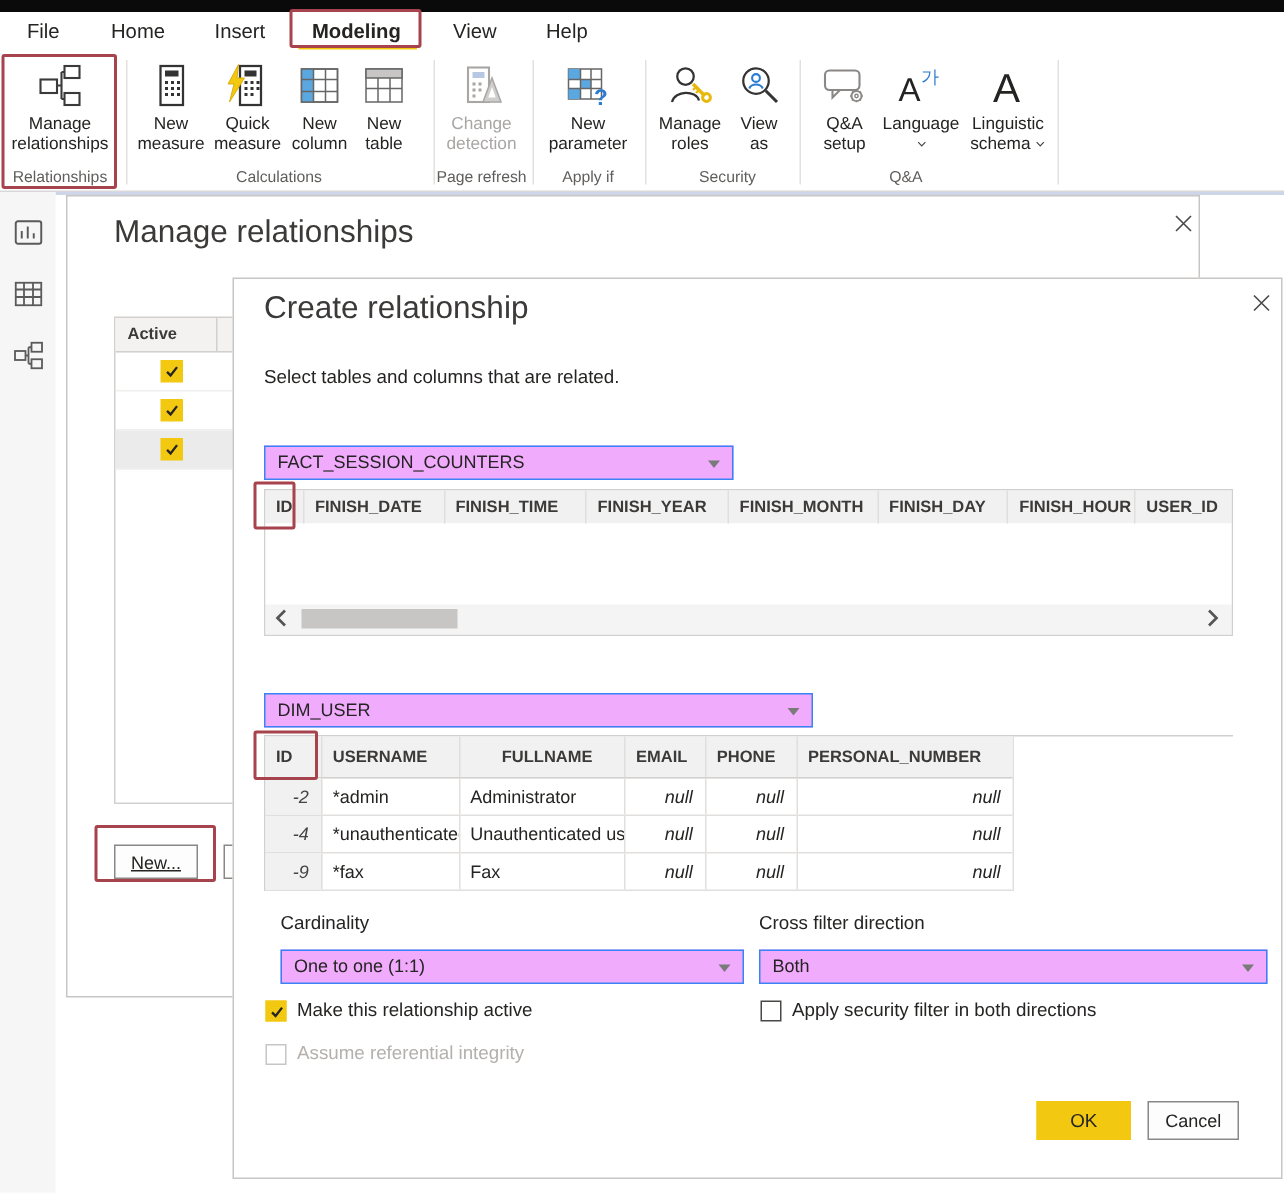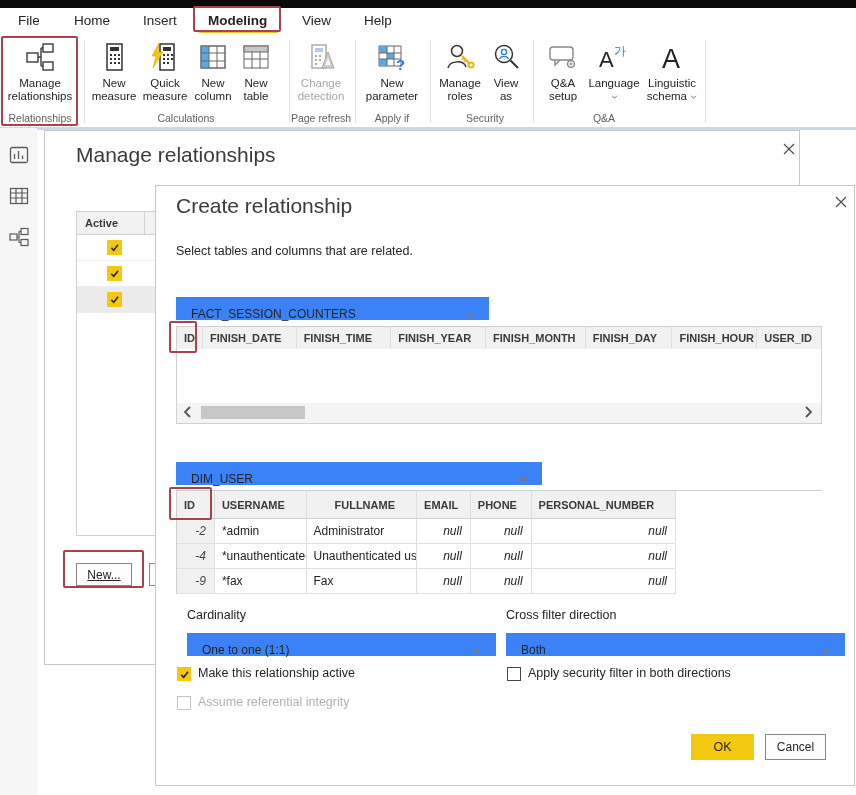--- a/index.html
+++ b/index.html
@@ -37,21 +37,21 @@
   #mr-head { height:23px; background:#f3f2f1; border-bottom:1px solid #d2d0ce; display:flex; }
   #mr-head .h1 { width:68px; border-right:1px solid #d2d0ce; font-size:11px; font-weight:bold; color:#3b3a39; line-height:23px; padding-left:8px; }
   .mr-row { height:26px; display:flex; align-items:center; border-bottom:1px solid #f0efee; }
   .mr-row.selected { background:#ebebeb; }
   .mr-cb { margin-left:30px; width:15px; height:15px; background:#F2C811; display:flex; align-items:center; justify-content:center; }
   .btn { position:absolute; background:#fdfdfd; border:1px solid #8a8886; font-size:12px; color:#252423; text-align:center; cursor:pointer; }
 
   
   #create-dlg { left:155px; top:185px; width:700px; height:601px; z-index:3; }
   .subtitle { position:absolute; font-size:12.5px; color:#252423; }
-  .dd { position:absolute; height:23px; border:7px solid #3b82f6; background:#3b82f6; font-size:12px;
+  .dd { position:absolute; height:23px; border:1px solid #3b82f6; background:#f0abfc; font-size:12px;
         color:#252423; line-height:21px; padding-left:8px; cursor:pointer; }
   .dd .arr { position:absolute; right:8px; top:9px; width:0; height:0;
         border-left:4px solid transparent; border-right:4px solid transparent; border-top:5px solid #7a7a7a; }
 
   .ptable { position:absolute; background:#fff; }
   .ptable .hd { display:flex; background:#f1f1f1; }
   .hcell { font-size:11px; font-weight:bold; color:#3b3a39; padding-left:7px; border-right:1px solid #e1dfdd;
            overflow:hidden; white-space:nowrap; }
   #t1 { left:20px; top:140px; width:646px; height:98px; border:1px solid #d2d0ce; }
   #t1 .hd { height:22px; }

